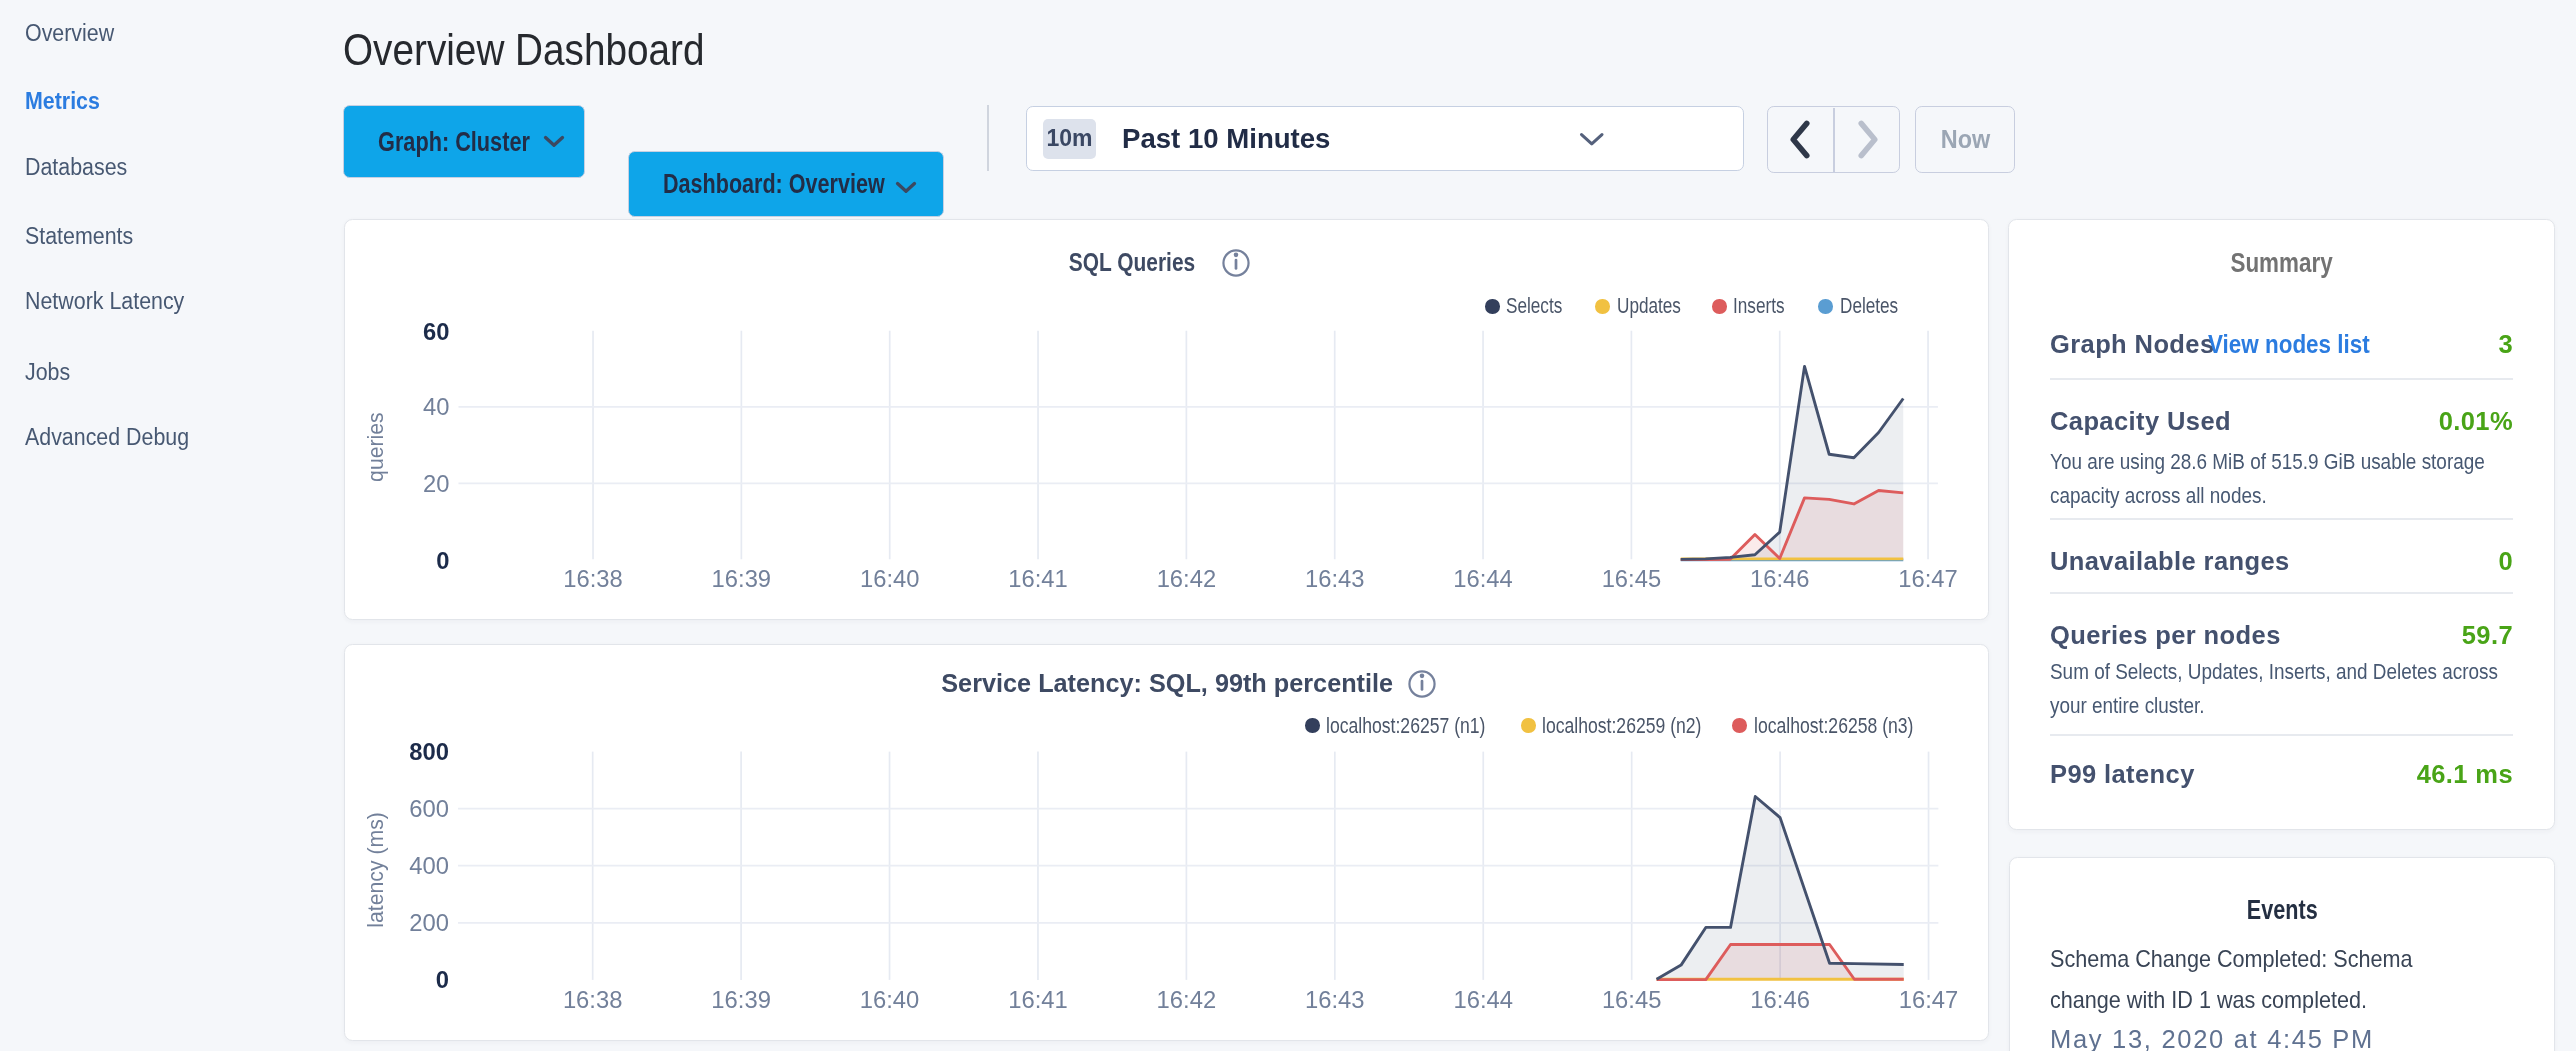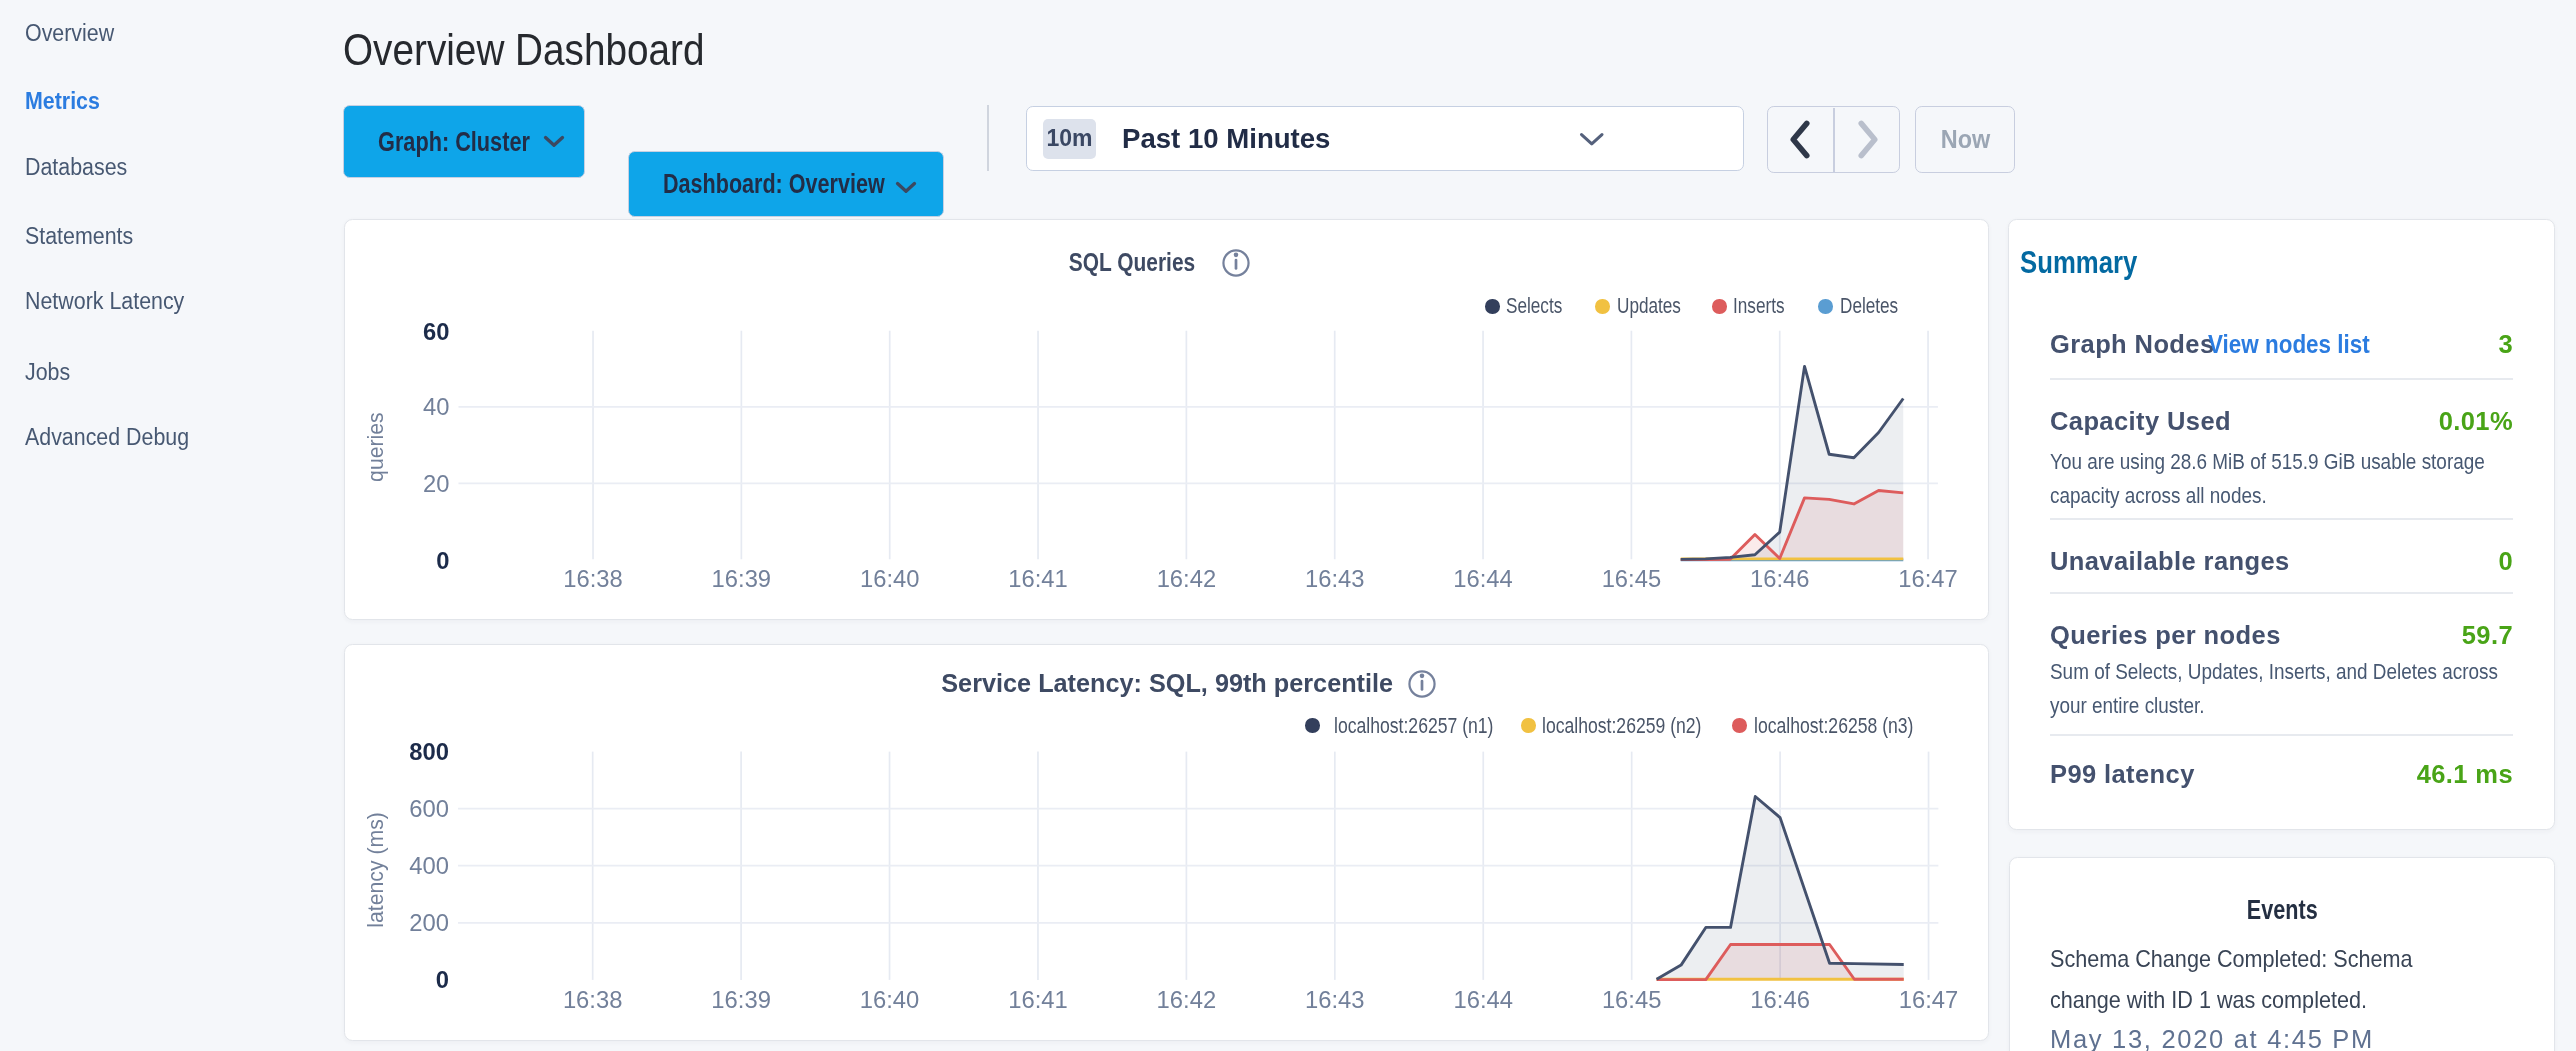--- a/index.html
+++ b/index.html
@@ -129,21 +129,21 @@
 </svg>
 
 <div class="card" style="left:344px; top:644px; width:1645px; height:397px;"></div>
 <div class="chart-title" style="left:365px; top:668px; width:1645px;"><span class="sxc" style="transform:scaleX(0.99);">Service Latency: SQL, 99th percentile</span><svg style="vertical-align:-6px; margin-left:13.6px;" width="28" height="28" viewBox="0 0 33 33">
       <circle cx="16.5" cy="16.5" r="14.8" fill="none" stroke="#75819c" stroke-width="2.6"></circle>
       <circle cx="16.5" cy="6.9" r="2.7" fill="#75819c"></circle>
       <rect x="14.9" y="11.4" width="3.2" height="13.2" rx="1.6" fill="#75819c"></rect>
     </svg></div>
 
 <div class="lgdot" style="left:1305px; top:718px; background:#333f5c;"></div>
-<div class="lgtext" style="left:1326px; top:713px;margin-left:8px;"><span style="transform:scaleX(0.8);">localhost:26257 (n1)</span></div>
+<div class="lgtext" style="left:1326px; top:713px;"><span style="transform:scaleX(0.8);">localhost:26257 (n1)</span></div>
 <div class="lgdot" style="left:1521px; top:718px; background:#f1c141;"></div>
 <div class="lgtext" style="left:1542px; top:713px;"><span style="transform:scaleX(0.8);">localhost:26259 (n2)</span></div>
 <div class="lgdot" style="left:1732px; top:718px; background:#dd5c5c;"></div>
 <div class="lgtext" style="left:1754px; top:713px;"><span style="transform:scaleX(0.8);">localhost:26258 (n3)</span></div>
 
 <svg class="abs" style="left:344px; top:644px;" width="1645" height="397" viewBox="0 0 1934 467">
   <g stroke="#e6eaf2" stroke-width="2">
     <line x1="292" y1="126.6" x2="292" y2="395.1"></line>
     <line x1="466.6" y1="126.6" x2="466.6" y2="395.1"></line>
     <line x1="641.2" y1="126.6" x2="641.2" y2="395.1"></line>
@@ -179,21 +179,21 @@
     <text x="1165" y="428" text-anchor="middle" font-size="28" fill="#72809a">16:43</text>
     <text x="1339.6" y="428" text-anchor="middle" font-size="28" fill="#72809a">16:44</text>
     <text x="1514.2" y="428" text-anchor="middle" font-size="28" fill="#72809a">16:45</text>
     <text x="1688.8" y="428" text-anchor="middle" font-size="28" fill="#72809a">16:46</text>
     <text x="1863.4" y="428" text-anchor="middle" font-size="28" fill="#72809a">16:47</text>
     <text x="45" y="265.8" text-anchor="middle" font-size="25" fill="#72809a" transform="rotate(-90 45 265.8)">latency (ms)</text>
   </g>
 </svg>
 
 <div class="card" style="left:2008px; top:219px; width:547px; height:611px;"></div>
-<div class="abs" style="left:2008px; top:247px; width:547px; font-size:31px; font-weight:700; color:#0369a1; line-height:32px;"><span class="sxc" style="transform:scaleX(0.83);">Summary</span></div>
+<div class="abs" style="left:2008px; top:247px; width:547px; text-align:center; font-size:27px; font-weight:700; color:#737373; line-height:32px;"><span class="sxc" style="transform:scaleX(0.83);">Summary</span></div>
 
 <div class="abs" style="left:2050px; top:330px; width:463px; line-height:29px;">
   <span class="sum-label">Graph Nodes</span>
 </div>
 <div class="abs" style="left:2208px; top:330px; font-weight:700; font-size:25.5px; color:#2b7ce0; line-height:29px;"><span class="sx" style="transform:scaleX(0.88);">View nodes list</span></div>
 <div class="sum-val" style="top:330px; line-height:29px;">3</div>
 <div class="divider" style="left:2050px; width:463px; top:378px;"></div>
 
 <div class="abs" style="left:2050px; top:407px; line-height:29px;"><span class="sum-label">Capacity Used</span></div>
 <div class="sum-val" style="top:407px; line-height:29px;">0.01%</div>

